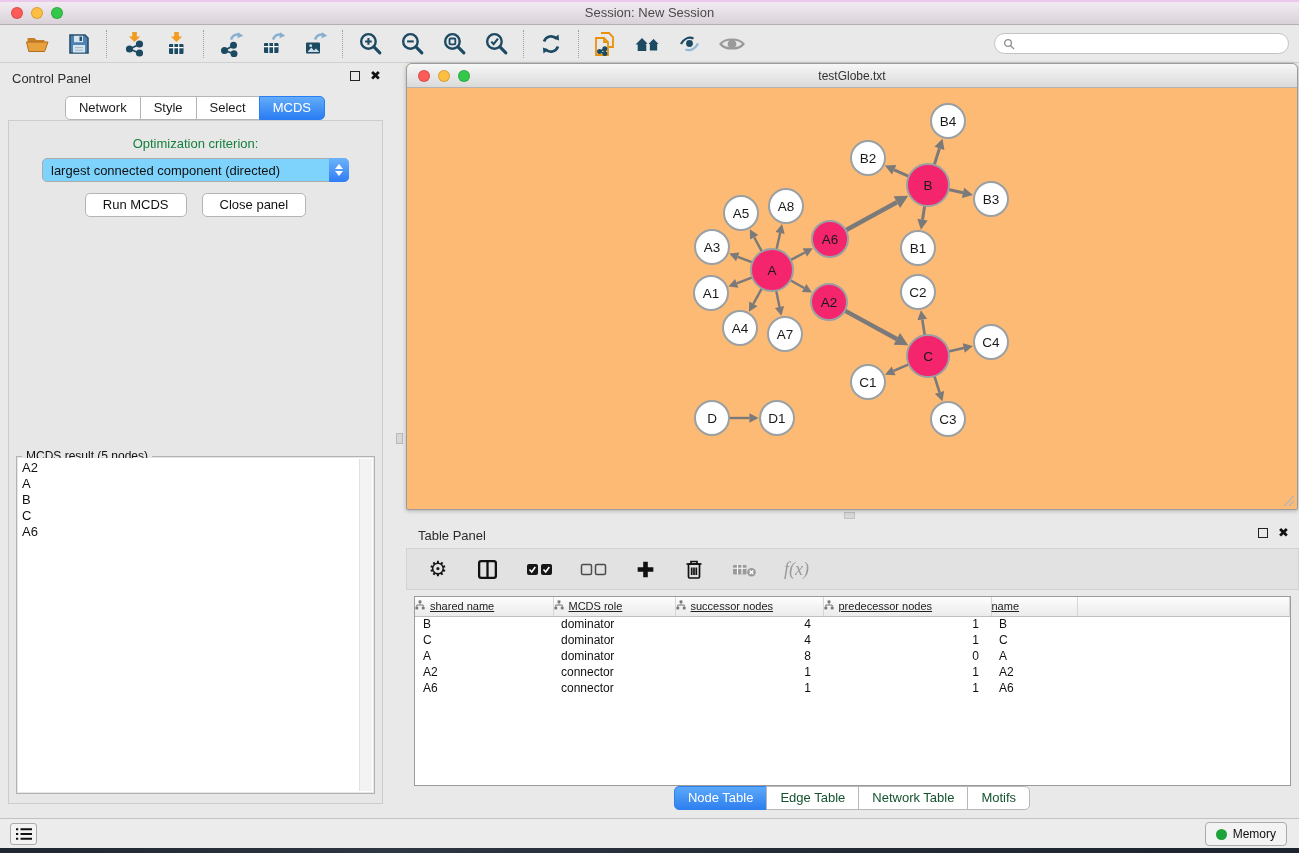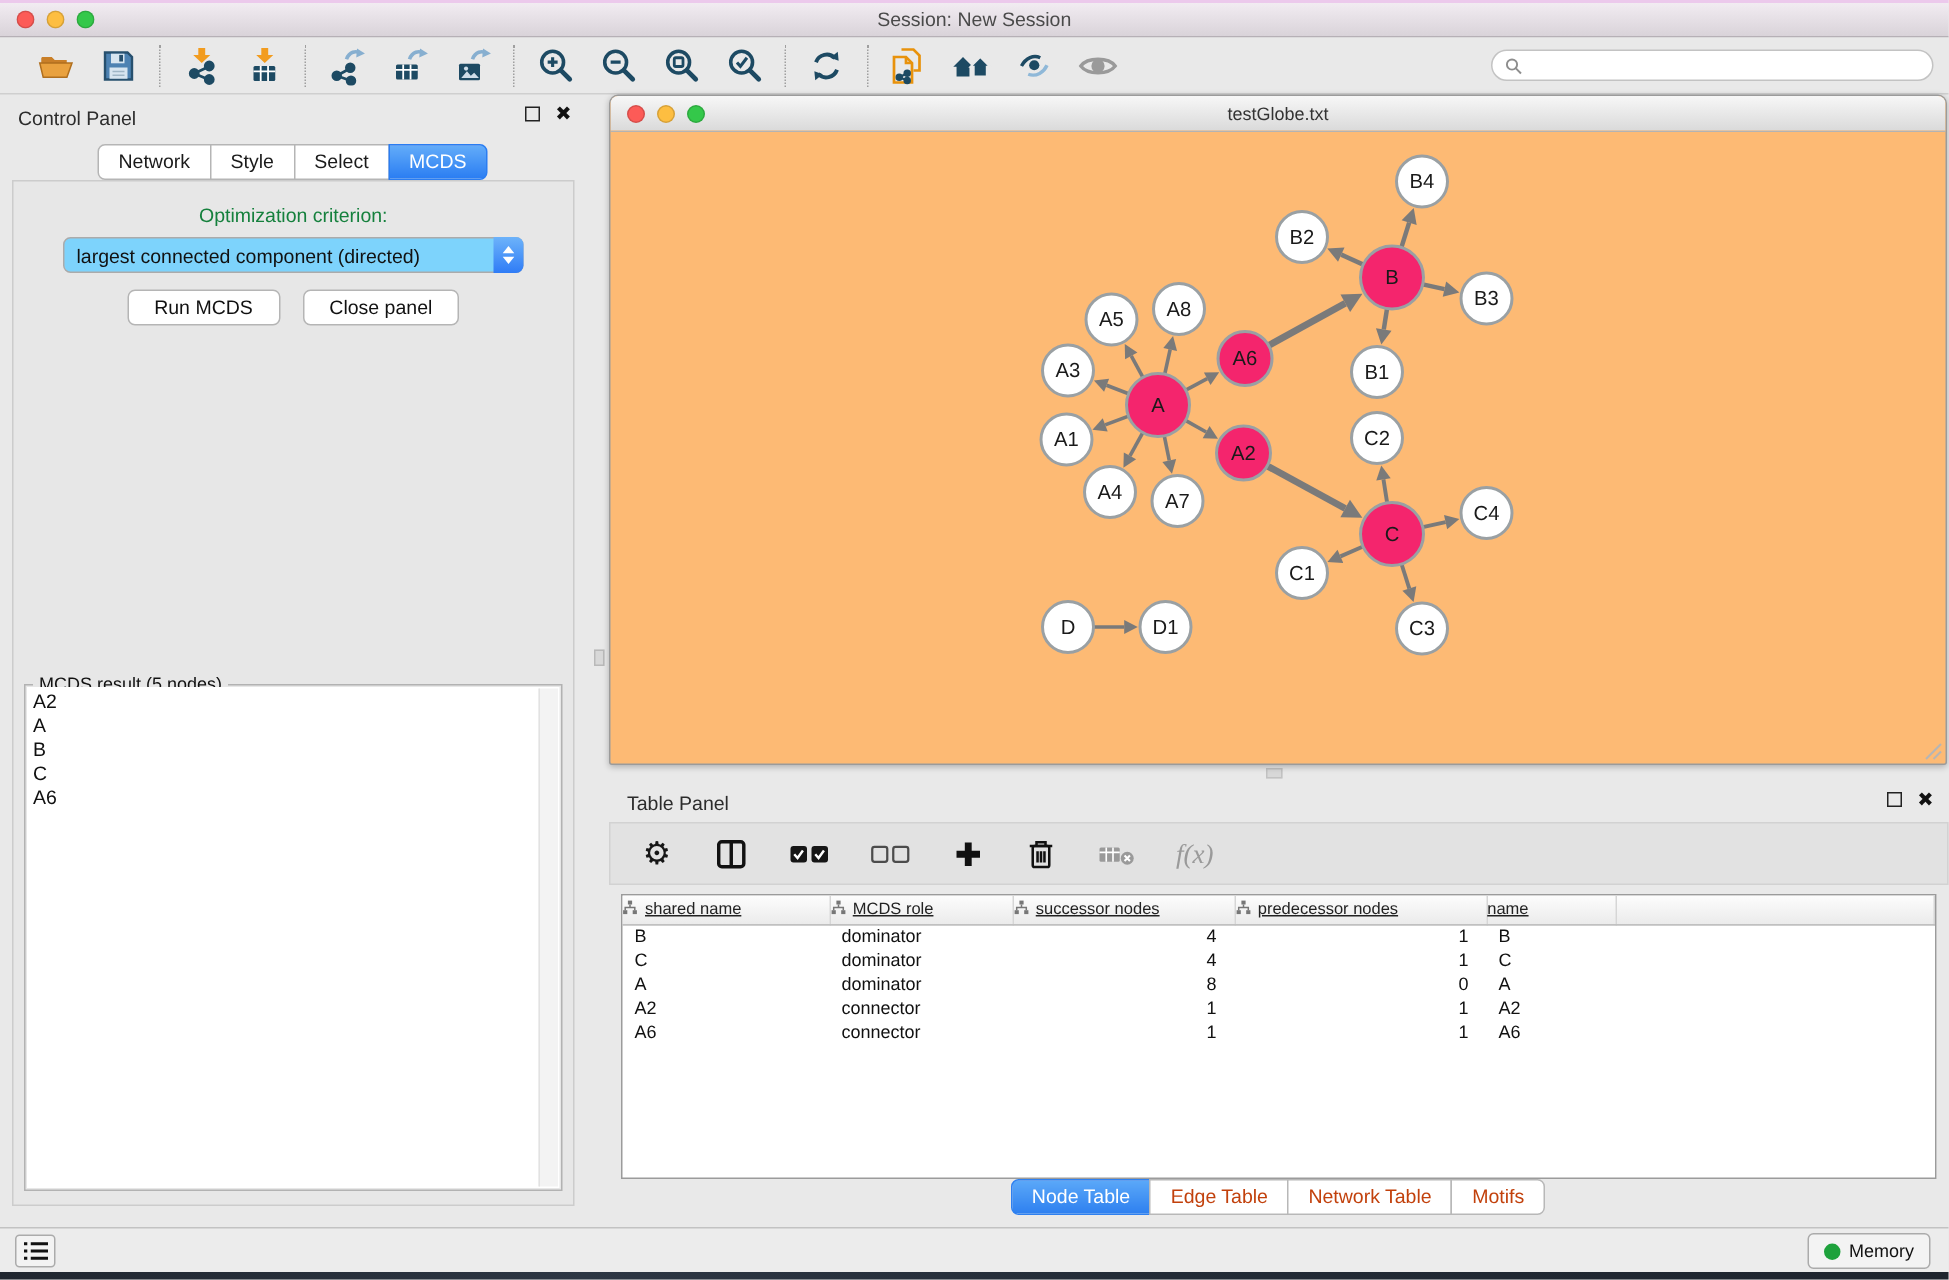--- a/index.html
+++ b/index.html
@@ -82,21 +82,21 @@
   .fx { font-family:"Liberation Serif","DejaVu Serif",serif; font-style:italic; font-size:18px; color:#9a9a9a; }
   .tp-table-wrap { position:absolute; left:8px; top:76px; width:877px; height:190px; background:#fff;
     border:1px solid #9b9b9b; overflow:hidden; }
   table.node-table { border-collapse:collapse; width:100%; table-layout:fixed; }
   .node-table th { height:19px; font-weight:normal; font-size:11px; color:#222;
     background:linear-gradient(#fdfdfd,#ebebeb); border-right:1px solid #d6d6d6; border-bottom:1px solid #c0c0c0; }
   .node-table th .th-inner { display:flex; align-items:center; justify-content:flex-start; gap:5px;text-decoration:underline; }
   .node-table td { height:16px; font-size:12px; color:#111; padding:0 8px; white-space:nowrap; overflow:hidden; }
   .node-table td.num { text-align:right; padding-right:12px; }
   .tp-tabs { position:absolute; bottom:6px; width:100%; display:flex; justify-content:center; }
-  .seg { font-size:13px; color:#c2410c; background:#fff; border:1px solid #b8b8b8; padding:3px 13px 4px; margin-left:-1px; }
+  .seg { font-size:13px; color:#14532d; background:#fff; border:1px solid #b8b8b8; padding:3px 13px 4px; margin-left:-1px; }
   .seg:first-child { border-radius:5px 0 0 5px; }
   .seg:last-child { border-radius:0 5px 5px 0; }
   .seg.active { background:linear-gradient(#5ba8f8,#2e80f0); border-color:#2e80f0; color:#fff; }
 
   
   .statusbar { position:absolute; left:0; top:818px; width:100%; height:30px; background:#ececec; border-top:1px solid #c2c2c2; }
   .status-list-btn { position:absolute; left:10px; top:4px; width:27px; height:22px; background:#f3f3f3;
     border:1px solid #ababab; border-radius:3px; display:flex; align-items:center; justify-content:center; }
   .memory-btn { position:absolute; right:12px; top:3px; height:24px; background:#f3f3f3; border:1px solid #ababab;
     border-radius:4px; display:flex; align-items:center; gap:6px; padding:0 10px; font-size:12px; color:#111; }

